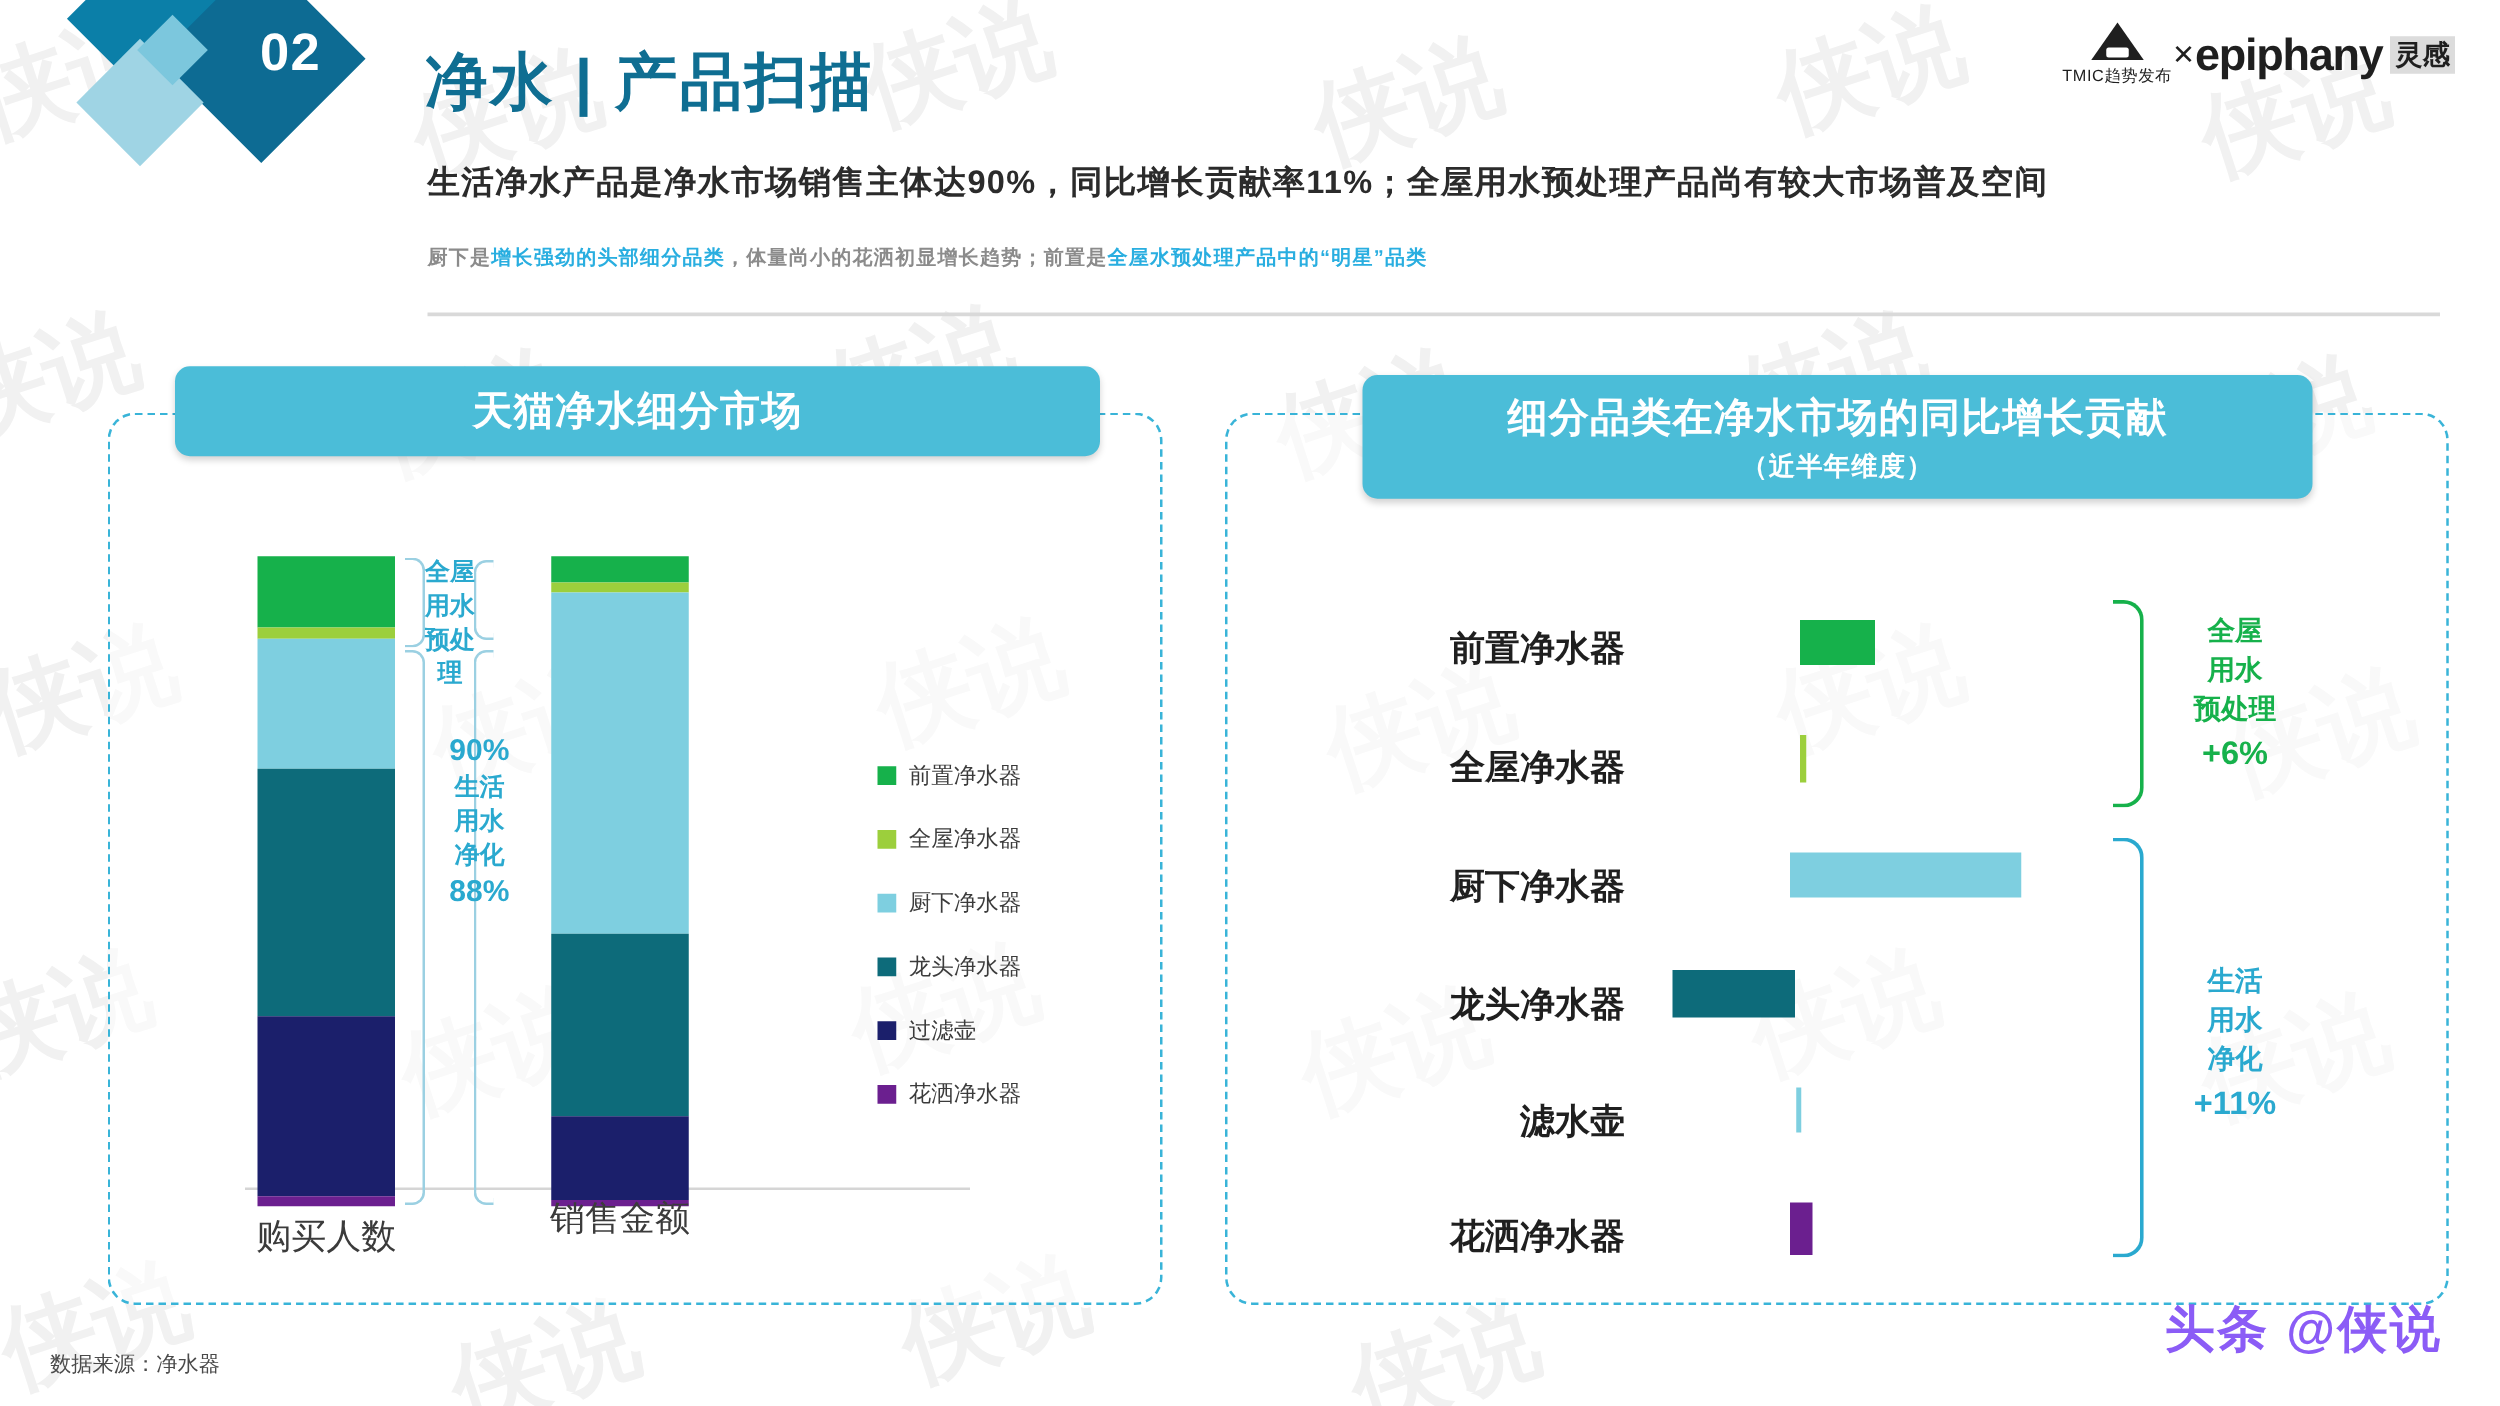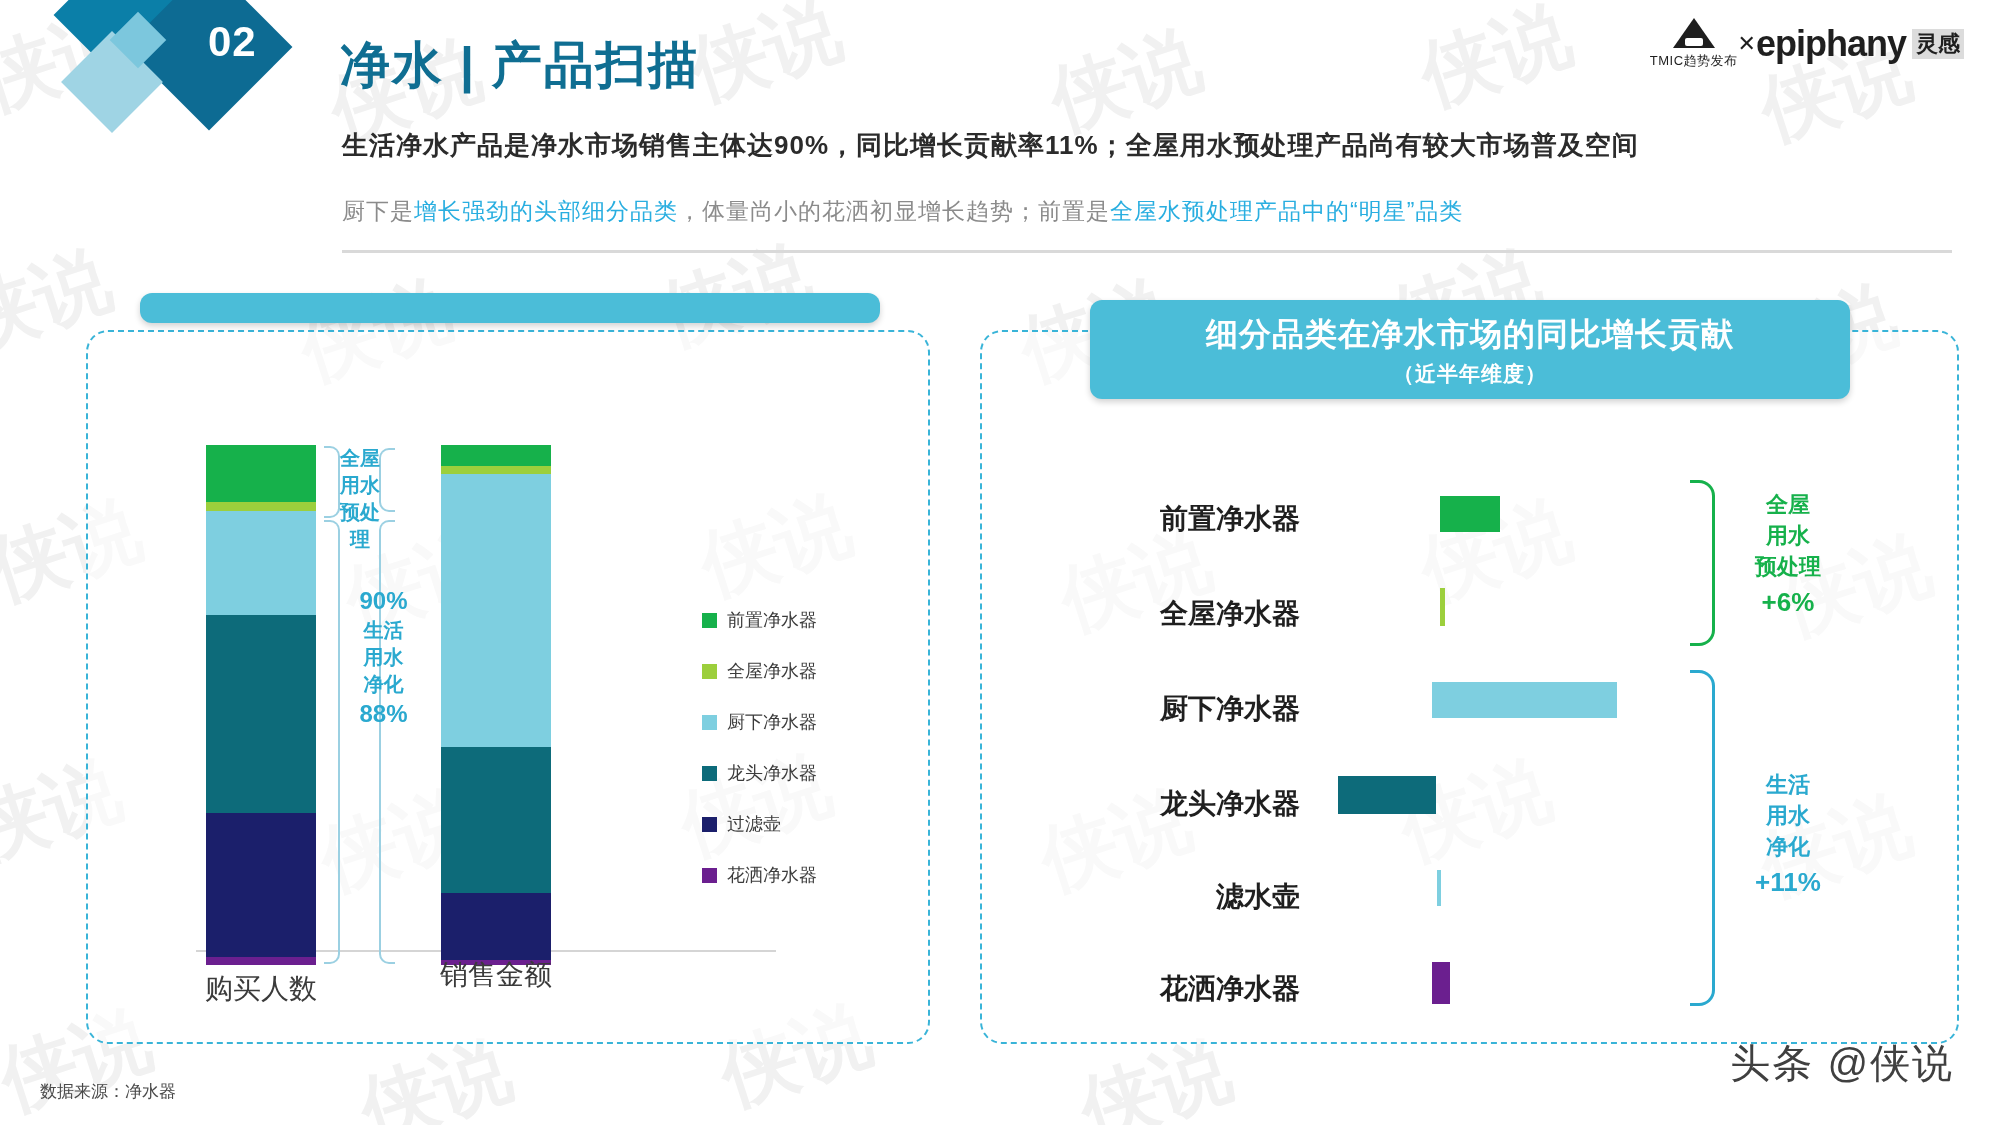--- a/index.html
+++ b/index.html
@@ -13,21 +13,21 @@
   .deco{position:absolute;left:0;top:0;width:380px;height:150px;}
   .dia{position:absolute;transform:rotate(45deg);}
   .d1{width:118px;height:118px;background:#0b7fa8;left:78px;top:-44px;}
   .d2{width:72px;height:72px;background:#9fd4e4;left:76px;top:46px;}
   .d3{width:118px;height:118px;background:#0d6b93;left:150px;top:-12px;}
   .d4{width:40px;height:40px;background:#7cc7dd;left:118px;top:20px;}
   .num02{position:absolute;left:208px;top:18px;color:#ffffff;font-size:42px;font-weight:700;letter-spacing:1px;}
 
   .title{position:absolute;left:340px;top:32px;font-size:50px;font-weight:700;color:#0f6e92;letter-spacing:2px;}
   .sub1{position:absolute;left:342px;top:128px;font-size:26px;font-weight:700;color:#2b2b2b;letter-spacing:1px;}
-  .sub2{position:absolute;left:342px;top:196px;font-size:23px;font-weight:400;color:#8b8b8b;letter-spacing:1px;}
+  .sub2{position:absolute;left:342px;top:196px;font-size:16px;font-weight:700;color:#8b8b8b;letter-spacing:1px;}
   .sub2 .hi{color:#29aee0;}
   .rule{position:absolute;left:342px;top:250px;width:1610px;height:3px;background:#d9d9d9;}
 
   
   .logos{position:absolute;right:36px;top:18px;display:flex;align-items:center;}
   .tmic{display:flex;flex-direction:column;align-items:center;}
   .tmic-mark{width:0;height:0;border-left:21px solid transparent;border-right:21px solid transparent;border-bottom:30px solid #1f1f1f;position:relative;}
   .tmic-mark:after{content:"";position:absolute;left:-9px;top:20px;width:18px;height:8px;background:#fff;border-radius:2px;}
   .tmic-txt{font-size:13px;color:#1f1f1f;margin-top:4px;letter-spacing:0.5px;}
   .xsym{font-size:22px;color:#1f1f1f;font-weight:700;}
@@ -60,21 +60,21 @@
   .brace{position:absolute;border:2px solid #9bd0e2;border-left:none;}
   .annot{position:absolute;font-size:20px;color:#2aa9cf;text-align:center;line-height:1.35;font-weight:700;}
 
   
   .rrow-label{position:absolute;font-size:28px;font-weight:700;color:#1f1f1f;text-align:right;width:300px;}
   .rbar{position:absolute;}
   .rbrace{position:absolute;}
   .rannot{position:absolute;text-align:center;font-size:22px;font-weight:700;line-height:1.4;}
 
   .source{position:absolute;left:40px;bottom:22px;font-size:17px;color:#4a4a4a;}
-  .foot{position:absolute;right:46px;bottom:34px;font-size:40px;font-weight:400;color:#404040;letter-spacing:2px;}
+  .foot{position:absolute;right:46px;bottom:34px;font-size:40px;font-weight:700;color:#8b5cf6;letter-spacing:2px;}
 </style>
 </head>
 <body>
 
 <div class="watermark">
   <div class="wm" style="left:-20px;top:10px;">侠说</div>
   <div class="wm" style="left:330px;top:40px;">侠说</div>
   <div class="wm" style="left:690px;top:0px;">侠说</div>
   <div class="wm" style="left:1050px;top:30px;">侠说</div>
   <div class="wm" style="left:1420px;top:5px;">侠说</div>
@@ -125,20 +125,21 @@
   </div>
   <div class="xsym">✕</div>
   <div class="epi">
     <span class="epi-word">epiphany</span>
     <span class="epi-cn">灵感</span>
   </div>
 </div>
 
 <div class="panel panelL"></div>
 <div class="cap capL">
+  <div>天猫净水细分市场</div>
 </div>
 
 <div class="lchart">
   <div class="axis"></div>
 
   <div class="bar" style="left:120px;top:115px;">
     <div class="seg" style="height:57px;background:#16b14b;"></div>
     <div class="seg" style="height:9px;background:#9ccf3c;"></div>
     <div class="seg" style="height:104px;background:#7ecfe0;"></div>
     <div class="seg" style="height:198px;background:#0d6b7a;"></div>

